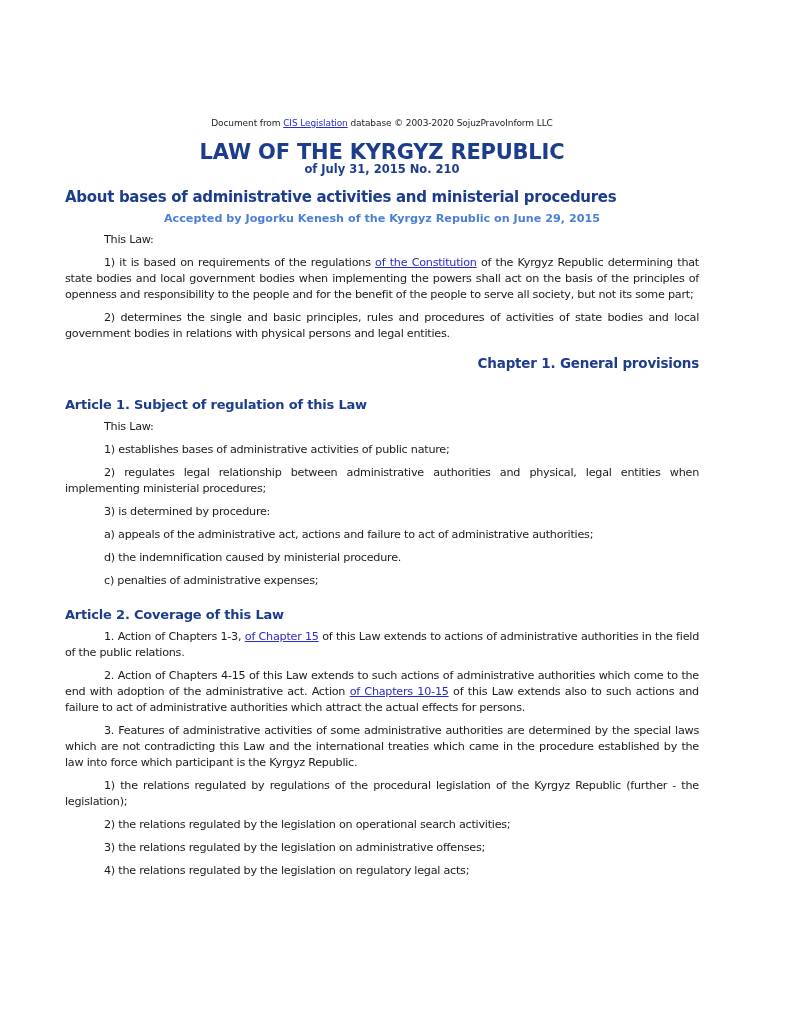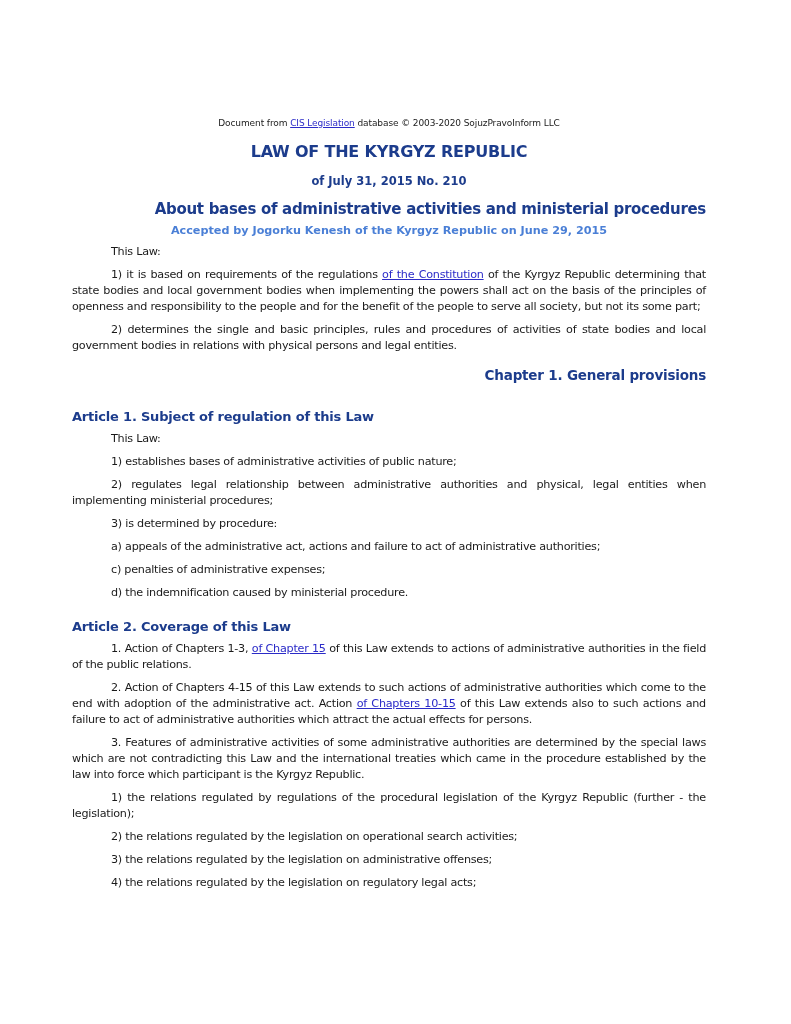--- a/index.html
+++ b/index.html
@@ -10,55 +10,55 @@
     body {
       width: 791px;
       height: 1024px;
       position: relative;
       overflow: hidden;
       font-family: "DejaVu Sans", "Liberation Sans", sans-serif;
       color: #1a1a1a;
     }
     .page {
       position: absolute;
-      left: 72px;
+      left: 65px;
       top: 117px;
       width: 634px;
     }
     .source-note {
       text-align: center;
       font-size: 9px;
       line-height: 12px;
       color: #222;
       margin: 0 0 13px 0;
       letter-spacing: -0.1px;
     }
     a.link {
       color: #2b2bc8;
       text-decoration: underline;
     }
     .law-title {
       text-align: center;
       font-weight: bold;
-      font-size: 16px;
+      font-size: 21px;
       line-height: 20px;
       color: #1c3c8c;
-      margin: 12px;
+      margin: 0;
       letter-spacing: -0.2px;
     }
     .law-date {
       text-align: center;
       font-weight: bold;
       font-size: 11.5px;
       line-height: 14px;
       color: #1c3c8c;
       margin: 0 0 12px 0;
     }
     .doc-heading {
-      text-align: right;
+      text-align: left;
       font-weight: bold;
       font-size: 15px;
       line-height: 19px;
       color: #1c3c8c;
       margin: 0 0 5px 0;
       letter-spacing: -0.3px;
     }
     .accepted {
       text-align: center;
       font-weight: bold;
@@ -117,22 +117,22 @@
   <p class="body">2) determines the single and basic principles, rules and procedures of activities of state bodies and local government bodies in relations with physical persons and legal entities.</p>
 
   <h2 class="chapter-heading">Chapter 1. General provisions</h2>
 
   <h3 class="article-heading">Article 1. Subject of regulation of this Law</h3>
   <p class="body">This Law:</p>
   <p class="body">1) establishes bases of administrative activities of public nature;</p>
   <p class="body">2) regulates legal relationship between administrative authorities and physical, legal entities when implementing ministerial procedures;</p>
   <p class="body">3) is determined by procedure:</p>
   <p class="body">a) appeals of the administrative act, actions and failure to act of administrative authorities;</p>
+  <p class="body">d) the indemnification caused by ministerial procedure.</p>
   <p class="body">c) penalties of administrative expenses;</p>
-  <p class="body">d) the indemnification caused by ministerial procedure.</p>
 
   <h3 class="article-heading second">Article 2. Coverage of this Law</h3>
   <p class="body"><span>1. Action of Chapters 1-3, </span><a class="link">of Chapter 15</a><span> of this Law extends to actions of administrative authorities in the field of the public relations.</span></p>
   <p class="body"><span>2. Action of Chapters 4-15 of this Law extends to such actions of administrative authorities which come to the end with adoption of the administrative act. Action </span><a class="link">of Chapters 10-15</a><span> of this Law extends also to such actions and failure to act of administrative authorities which attract the actual effects for persons.</span></p>
   <p class="body">3. Features of administrative activities of some administrative authorities are determined by the special laws which are not contradicting this Law and the international treaties which came in the procedure established by the law into force which participant is the Kyrgyz Republic.</p>
   <p class="body">1) the relations regulated by regulations of the procedural legislation of the Kyrgyz Republic (further - the legislation);</p>
   <p class="body">2) the relations regulated by the legislation on operational search activities;</p>
   <p class="body">3) the relations regulated by the legislation on administrative offenses;</p>
   <p class="body">4) the relations regulated by the legislation on regulatory legal acts;</p>
 

